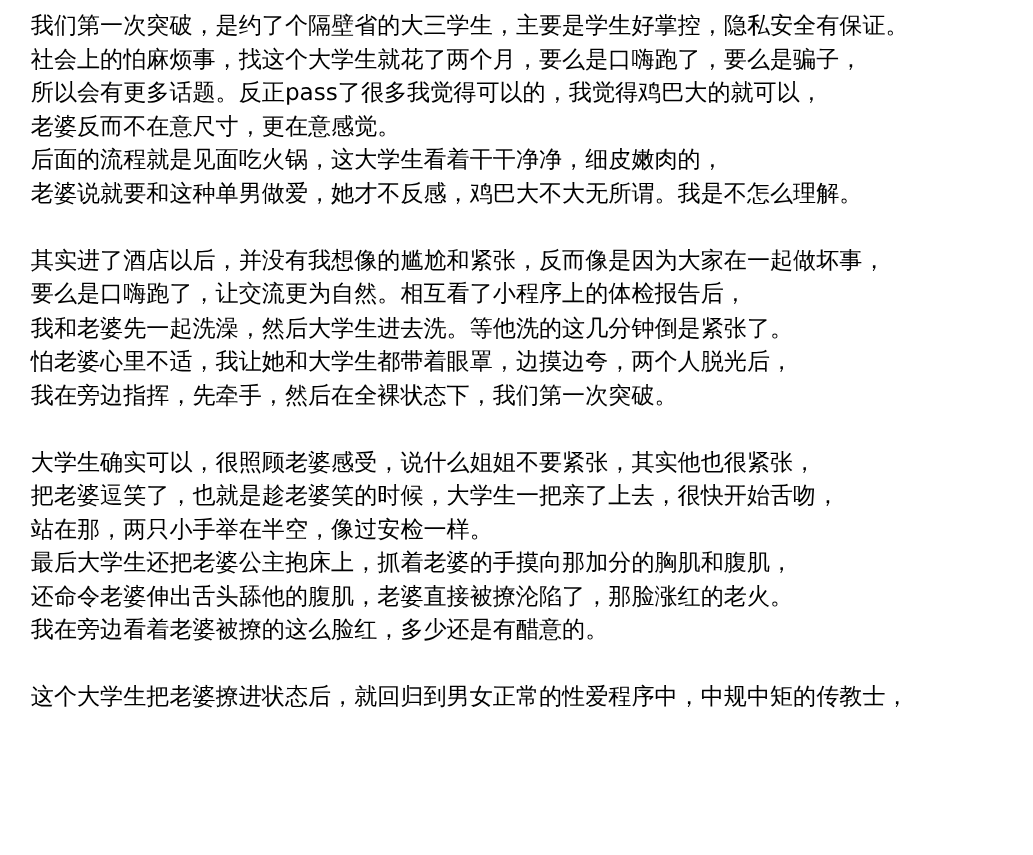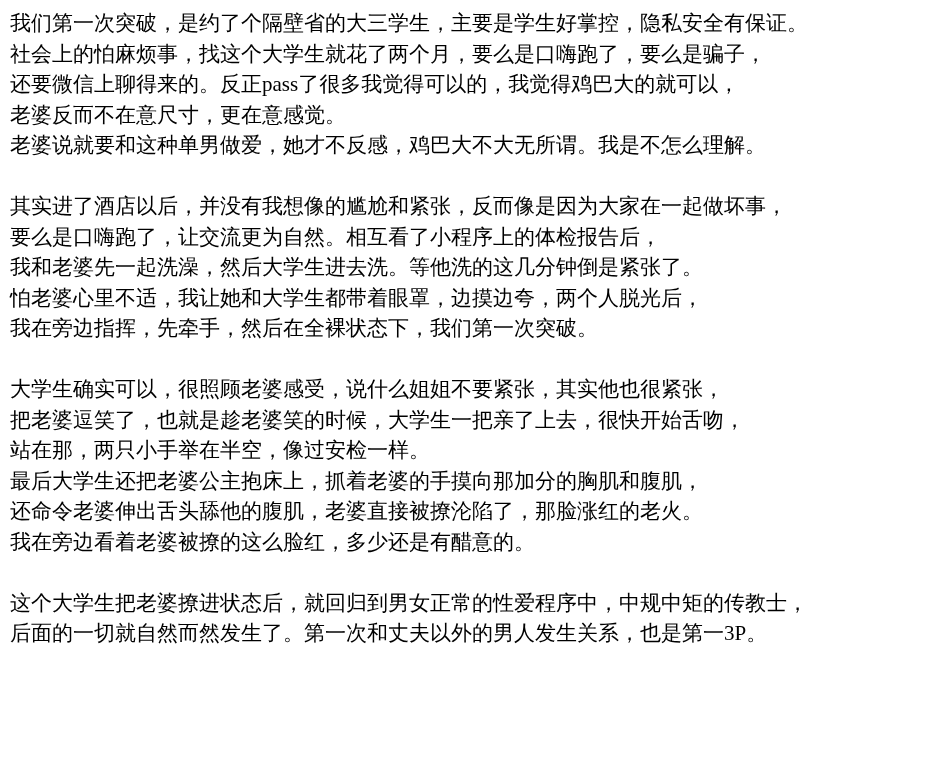--- a/index.html
+++ b/index.html
@@ -10,23 +10,22 @@
   body {
     width: 939px;
     height: 777px;
     overflow: hidden;
     font-family: "DejaVu Sans", "Liberation Sans", sans-serif;
   }
   #page {
     box-sizing: border-box;
     width: 939px;
     height: 777px;
-    padding: 8px 10px 0 10px;
+    padding: 8px 10px 0 28px;
     background: #ffffff;
-    font-family: Liberation Serif, serif;
   }
   .para {
     margin: 0;
   }
   .line {
     font-size: 21px;
     line-height: 30.5px;
     color: #000000;
     white-space: pre;
     letter-spacing: 0px;
@@ -36,22 +35,23 @@
   }
 </style>
 </head>
 <body>
 
 <div id="page">
 
   <div class="para">
     <div class="line">我们第一次突破，是约了个隔壁省的大三学生，主要是学生好掌控，隐私安全有保证。</div>
     <div class="line">社会上的怕麻烦事，找这个大学生就花了两个月，要么是口嗨跑了，要么是骗子，</div>
-    <div class="line">还要微信上聊得来的。反正pass了很多我觉得可以的，我觉得鸡巴大的就可以，</div>
+    <div class="line">所以会有更多话题。反正pass了很多我觉得可以的，我觉得鸡巴大的就可以，</div>
     <div class="line">老婆反而不在意尺寸，更在意感觉。</div>
+    <div class="line">后面的流程就是见面吃火锅，这大学生看着干干净净，细皮嫩肉的，</div>
     <div class="line">老婆说就要和这种单男做爱，她才不反感，鸡巴大不大无所谓。我是不怎么理解。</div>
   </div>
 
   <div class="spacer"></div>
 
   <div class="para">
     <div class="line">其实进了酒店以后，并没有我想像的尴尬和紧张，反而像是因为大家在一起做坏事，</div>
     <div class="line">要么是口嗨跑了，让交流更为自然。相互看了小程序上的体检报告后，</div>
     <div class="line">我和老婆先一起洗澡，然后大学生进去洗。等他洗的这几分钟倒是紧张了。</div>
     <div class="line">怕老婆心里不适，我让她和大学生都带着眼罩，边摸边夸，两个人脱光后，</div>
@@ -66,16 +66,15 @@
     <div class="line">站在那，两只小手举在半空，像过安检一样。</div>
     <div class="line">最后大学生还把老婆公主抱床上，抓着老婆的手摸向那加分的胸肌和腹肌，</div>
     <div class="line">还命令老婆伸出舌头舔他的腹肌，老婆直接被撩沦陷了，那脸涨红的老火。</div>
     <div class="line">我在旁边看着老婆被撩的这么脸红，多少还是有醋意的。</div>
   </div>
 
   <div class="spacer"></div>
 
   <div class="para">
     <div class="line">这个大学生把老婆撩进状态后，就回归到男女正常的性爱程序中，中规中矩的传教士，</div>
-    <div class="line">后面的一切就自然而然发生了。第一次和丈夫以外的男人发生关系，也是第一3P。</div>
   </div>
 
 </div>
 
 </body></html>

